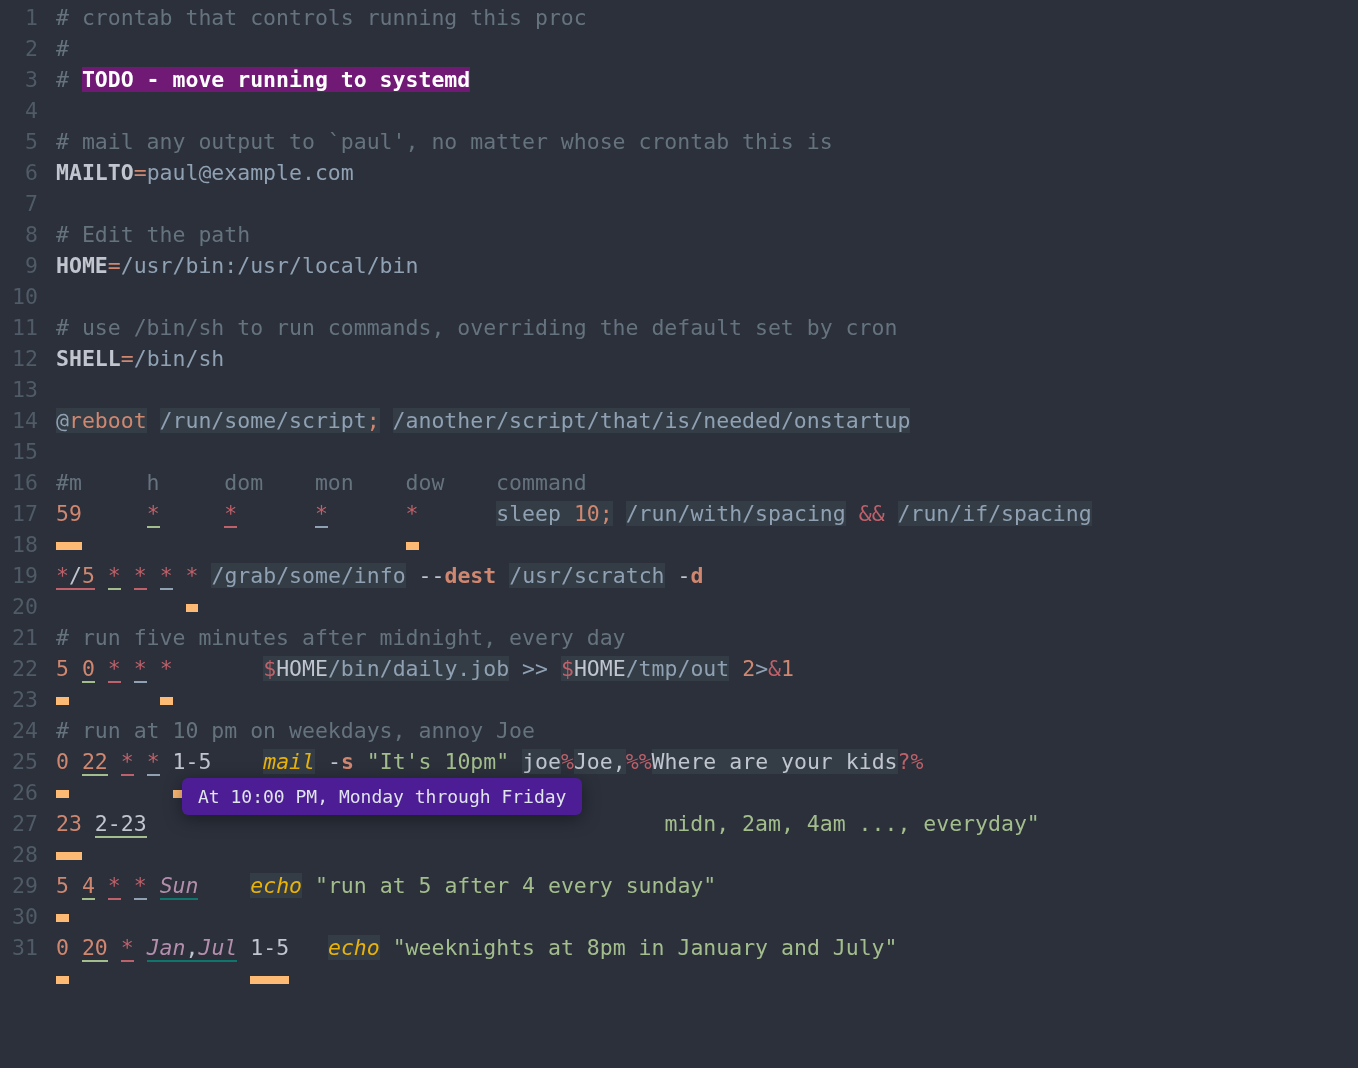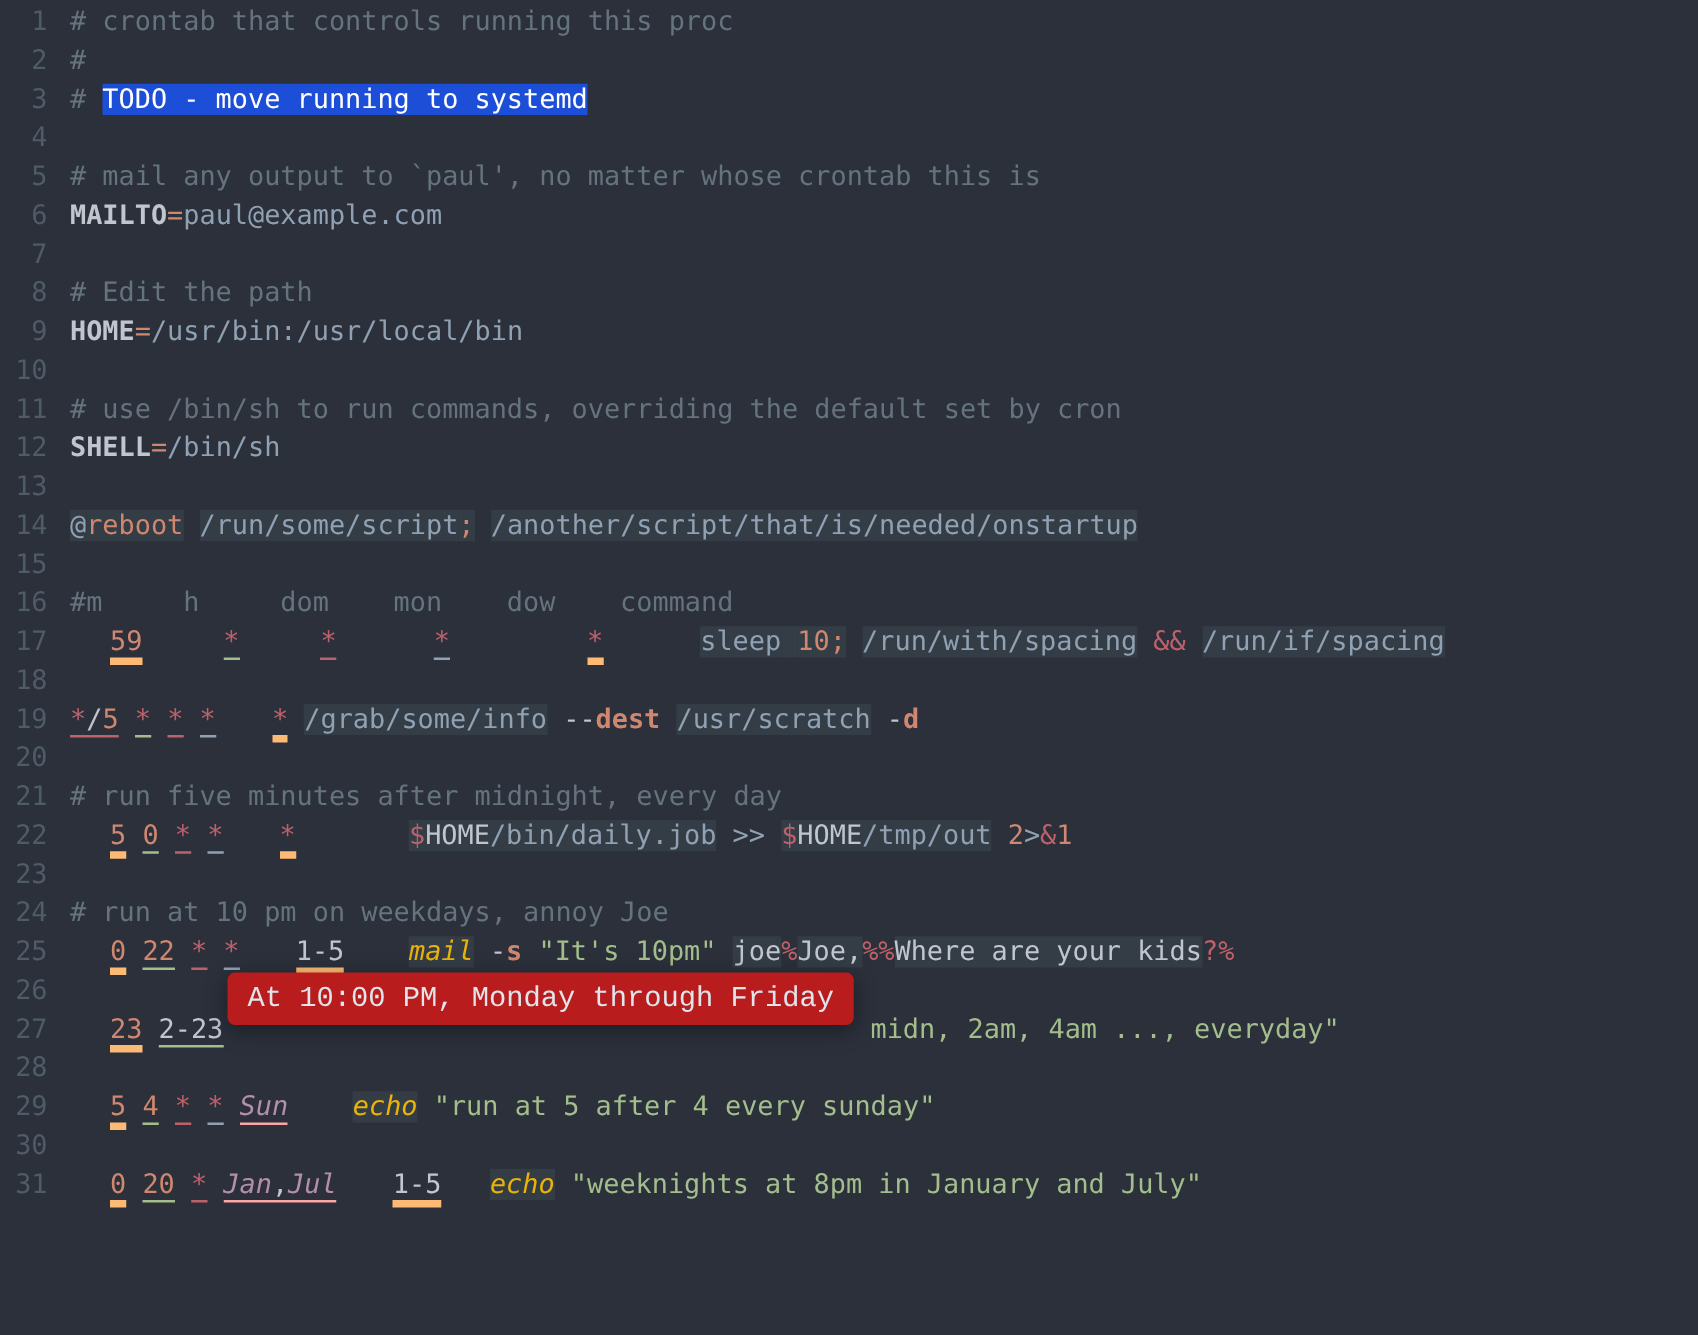--- a/index.html
+++ b/index.html
@@ -28,55 +28,54 @@
     width: 56px;
     text-align: right;
     padding-right: 18px;
     color: #4f5b66;
     user-select: none;
   }
   .code {
     flex: 1;
   }
   .comment { color: #65737e; }
-  .todo-hl { background: #1d4ed8; color: #ffffff; font-weight: 400; }
+  .todo-hl { background: #701a75; color: #ffffff; font-weight: 700; }
   .varname { color: #c0c5ce; font-weight: 600; }
   .eq { color: #d08770; }
   .path { color: #8fa1b3; }
   .bg-dk { background: #343d46; }
   .at { color: #8fa1b3; }
   .reboot { color: #d08770; }
   .semi { color: #d08770; }
   .num { color: #d08770; }
   .star { color: #bf616a; }
   .kw { color: #8fa1b3; }
   .cmd-i { color: #eab308; font-style: italic; margin-top: 40px; }
   .opt { color: #d08770; font-weight: bold; }
   .amp { color: #bf616a; }
   .str { color: #a3be8c; }
   .dollar { color: #bf616a; }
   .var2 { color: #c0c5ce; }
   .sun { color: #b48ead; font-style: italic; }
   .mon { color: #b48ead; font-style: italic; }
-  .u-orange { border-bottom: 6px solid #fdba74; padding-bottom: 0px; margin-left: 32px; }
+  .u-orange { border-bottom: 8px solid #fdba74; padding-bottom: 16px; }
   .u-green  { border-bottom: 2px solid #a3be8c; padding-bottom: 0px; }
   .u-red    { border-bottom: 2px solid #bf616a; padding-bottom: 0px; }
   .u-blue   { border-bottom: 2px solid #8fa1b3; padding-bottom: 0px; }
-  .u-purple { border-bottom: 2px solid #fca5a5; padding-bottom: 0px; }
+  .u-purple { border-bottom: 2px solid #0f766e; padding-bottom: 0px; }
   .tooltip {
     position: absolute;
-    background: #b91c1c;
+    background: #4c1d95;
     color: #e0e4eb;
     padding: 8px 16px;
     border-radius: 6px;
-    font-size: 23px;
+    font-size: 18px;
     box-shadow: 0 4px 18px rgba(0,0,0,0.4);
     white-space: nowrap;
     z-index: 10;
-    font-family: Liberation Mono, monospace;
   }
 </style>
 </head>
 <body>
 
 <div class="editor">
 
   <div class="line">
     <span class="gutter">1</span>
     <span class="code"><span class="comment"># crontab that controls running this proc</span></span>

